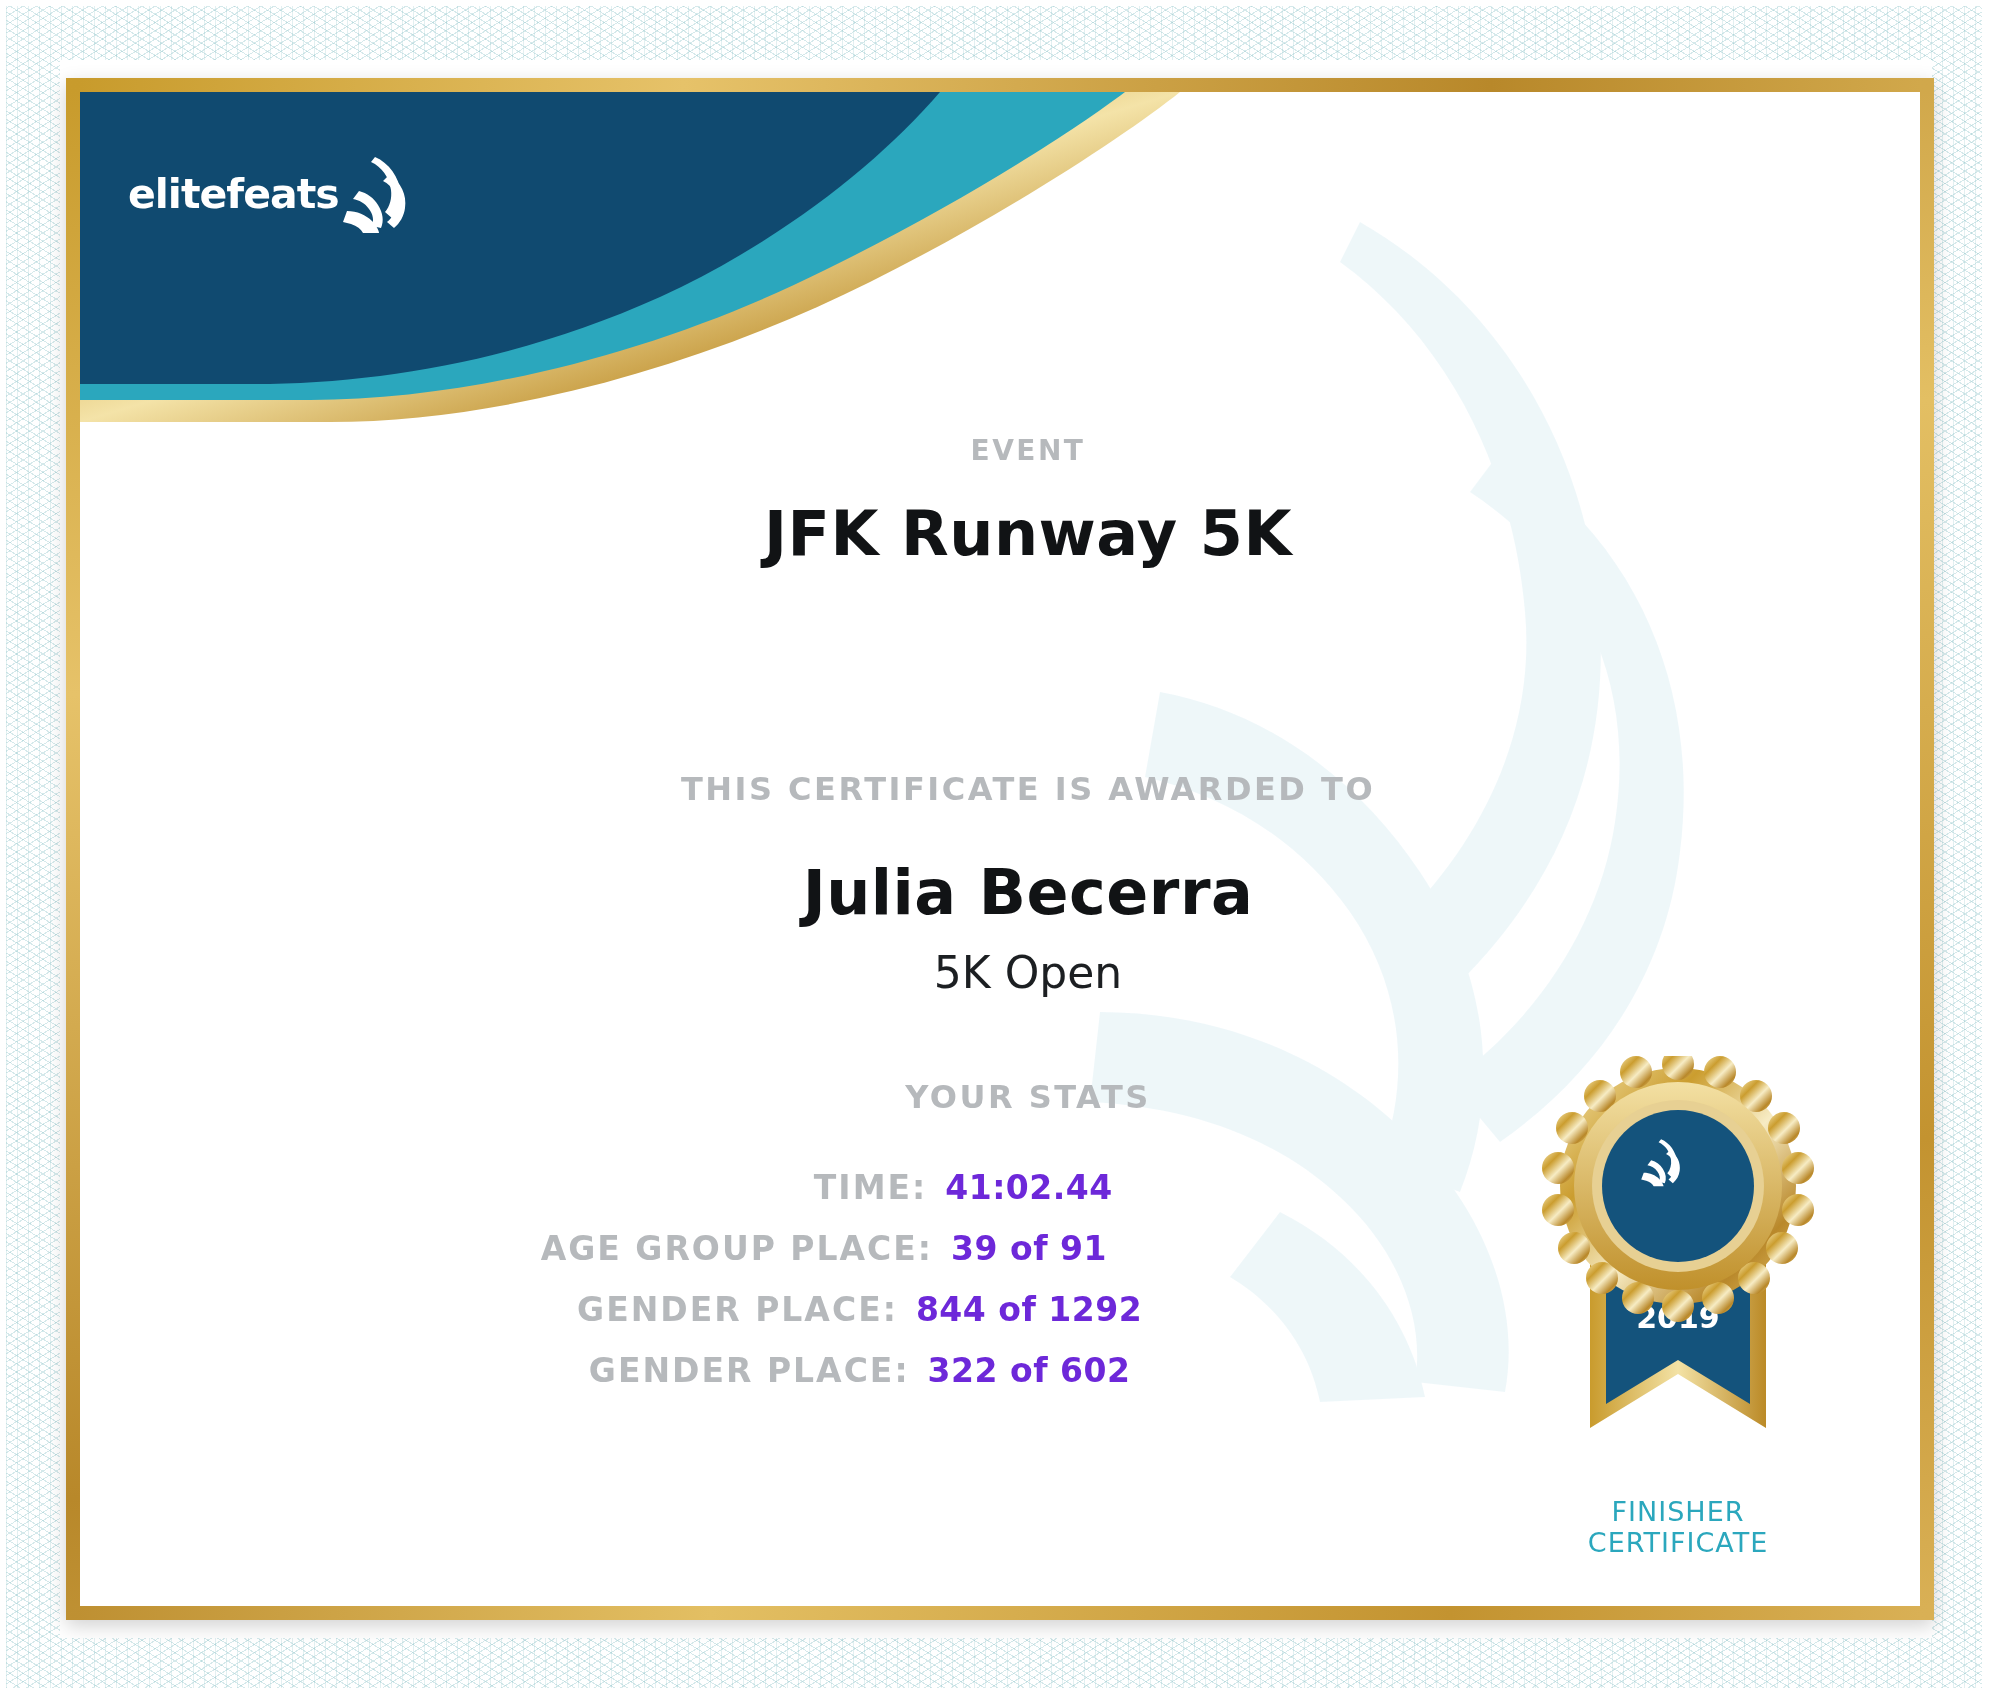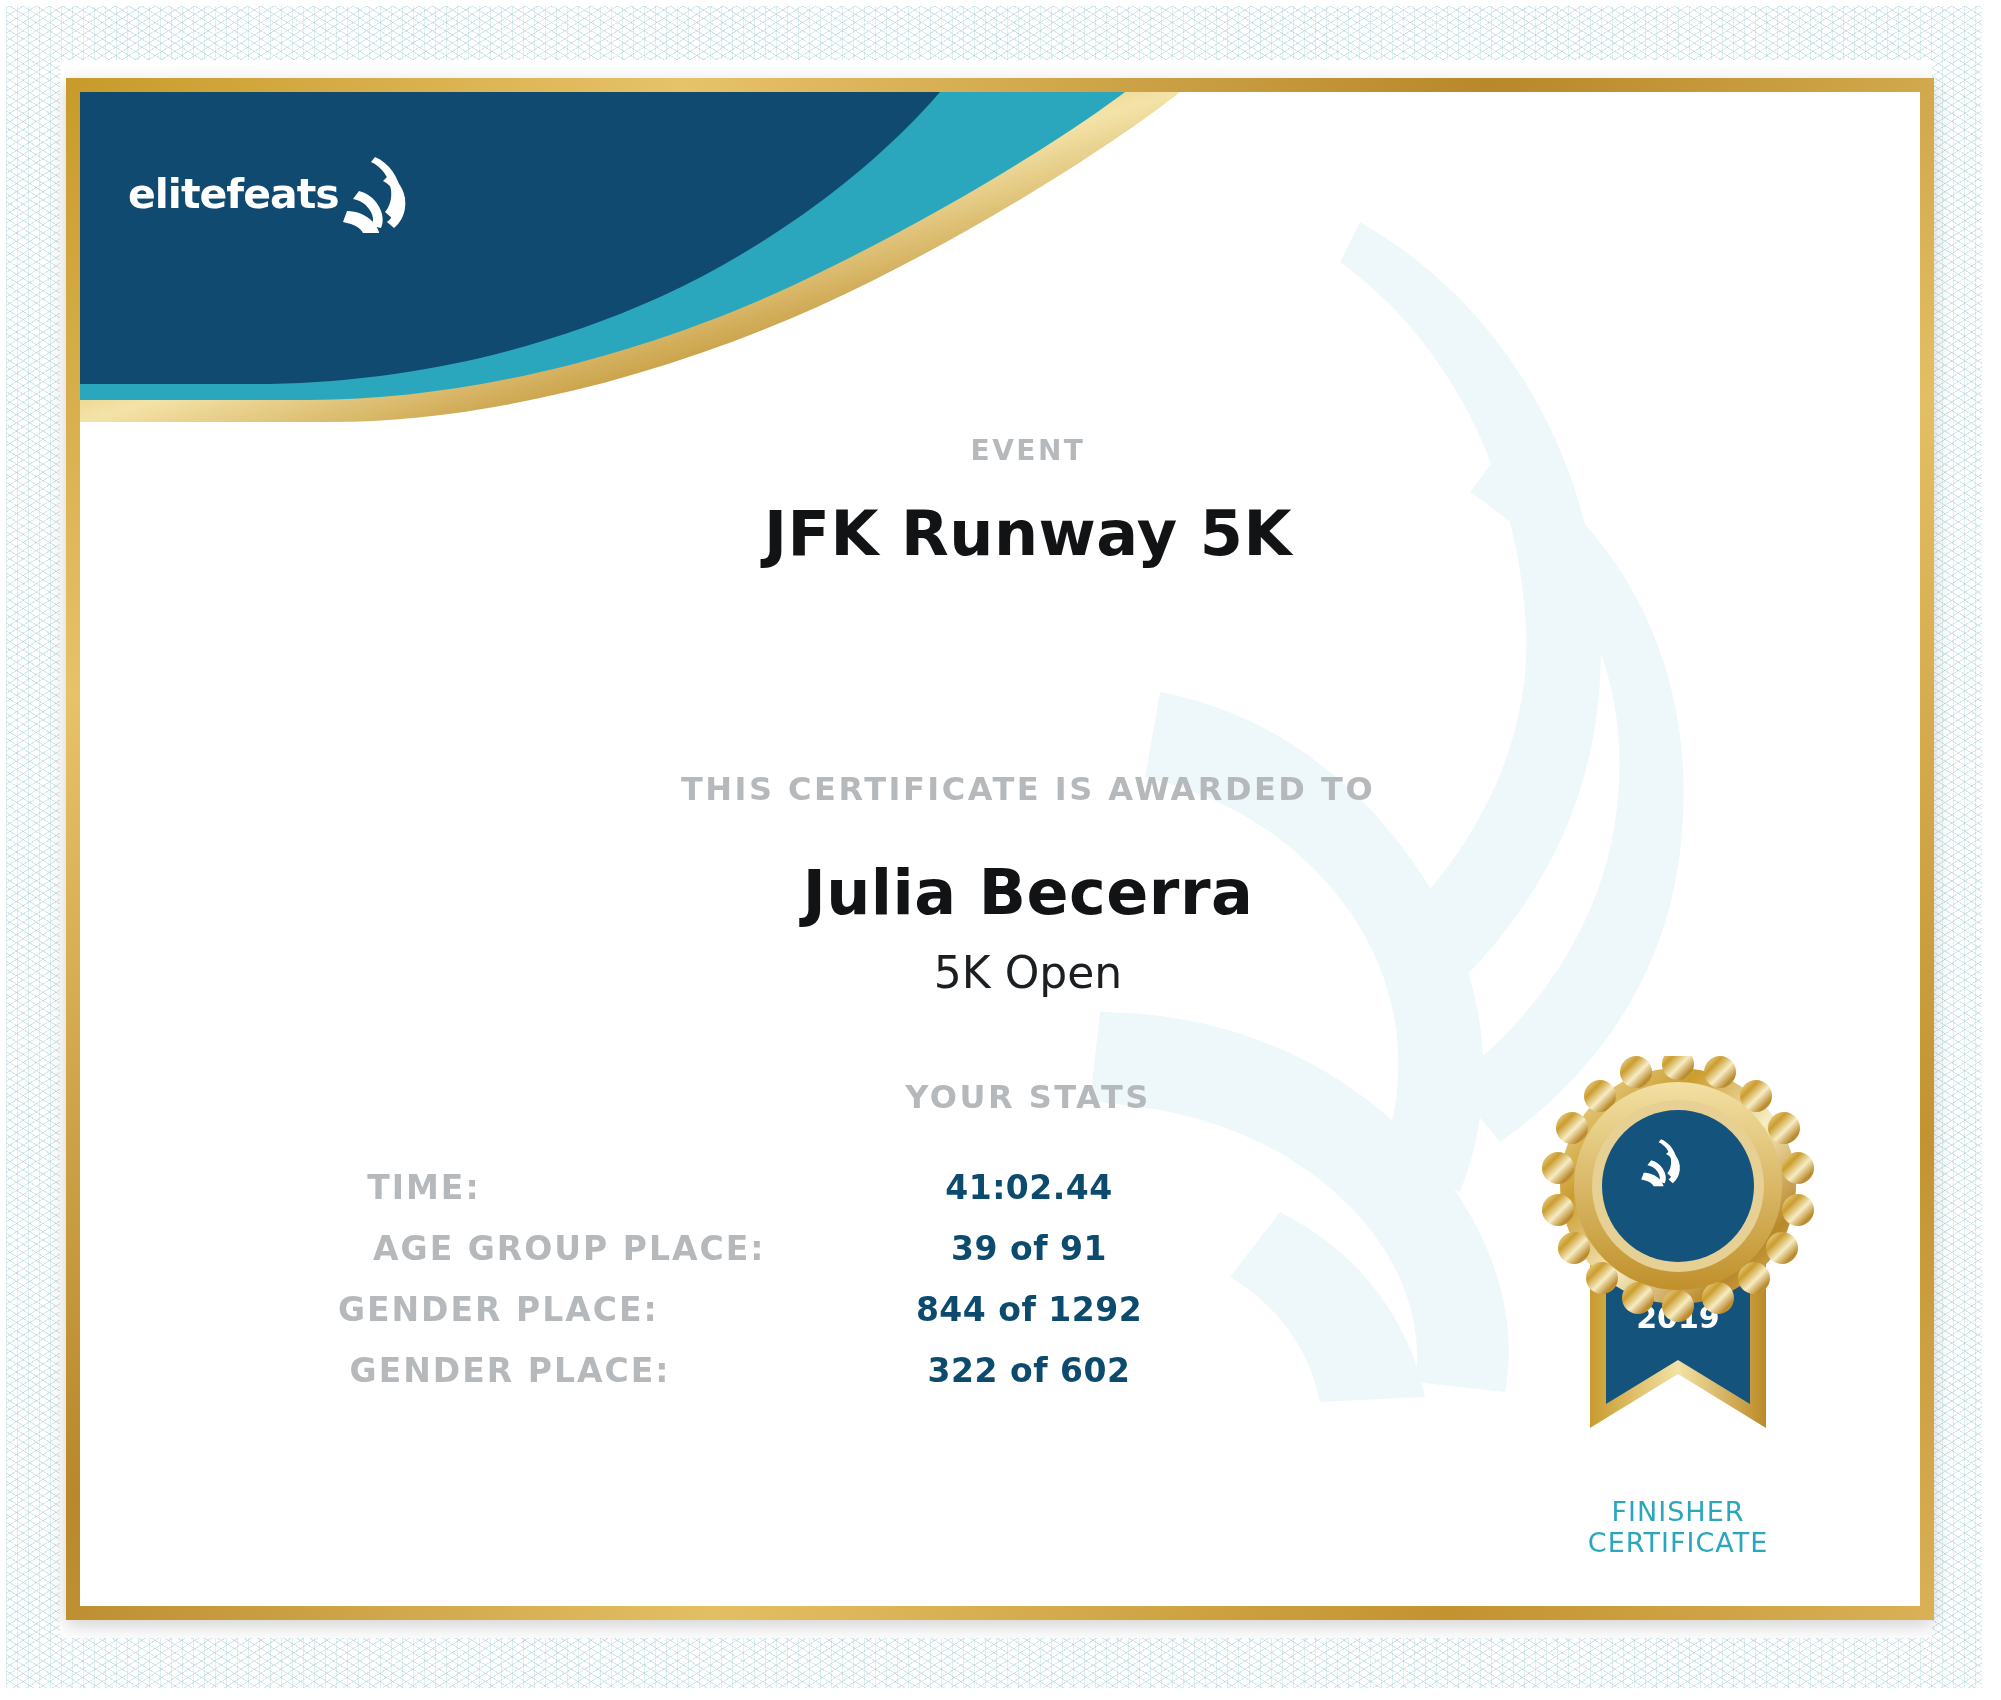--- a/index.html
+++ b/index.html
@@ -148,30 +148,30 @@
     margin-left: 12px;
   }
   .stat-row {
     display: flex;
     align-items: baseline;
     justify-content: center;
     margin-bottom: 22px;
   }
   .stat-key {
     width: 560px;
-    text-align: left;
+    text-align: right;
     color: #b6b9bc;
     font-size: 33px;
     font-weight: 700;
     letter-spacing: 2px;
     font-family: "DejaVu Sans", sans-serif;
   }
   .stat-val {
     margin-left: 18px;
-    color: #0c4a6e;
+    color: #6d28d9;
     font-size: 33px;
     font-weight: 700;
     letter-spacing: 0.5px;
     text-align: left;
     font-family: "DejaVu Sans", sans-serif;
   }
 
   
   .seal {
     position: absolute;

